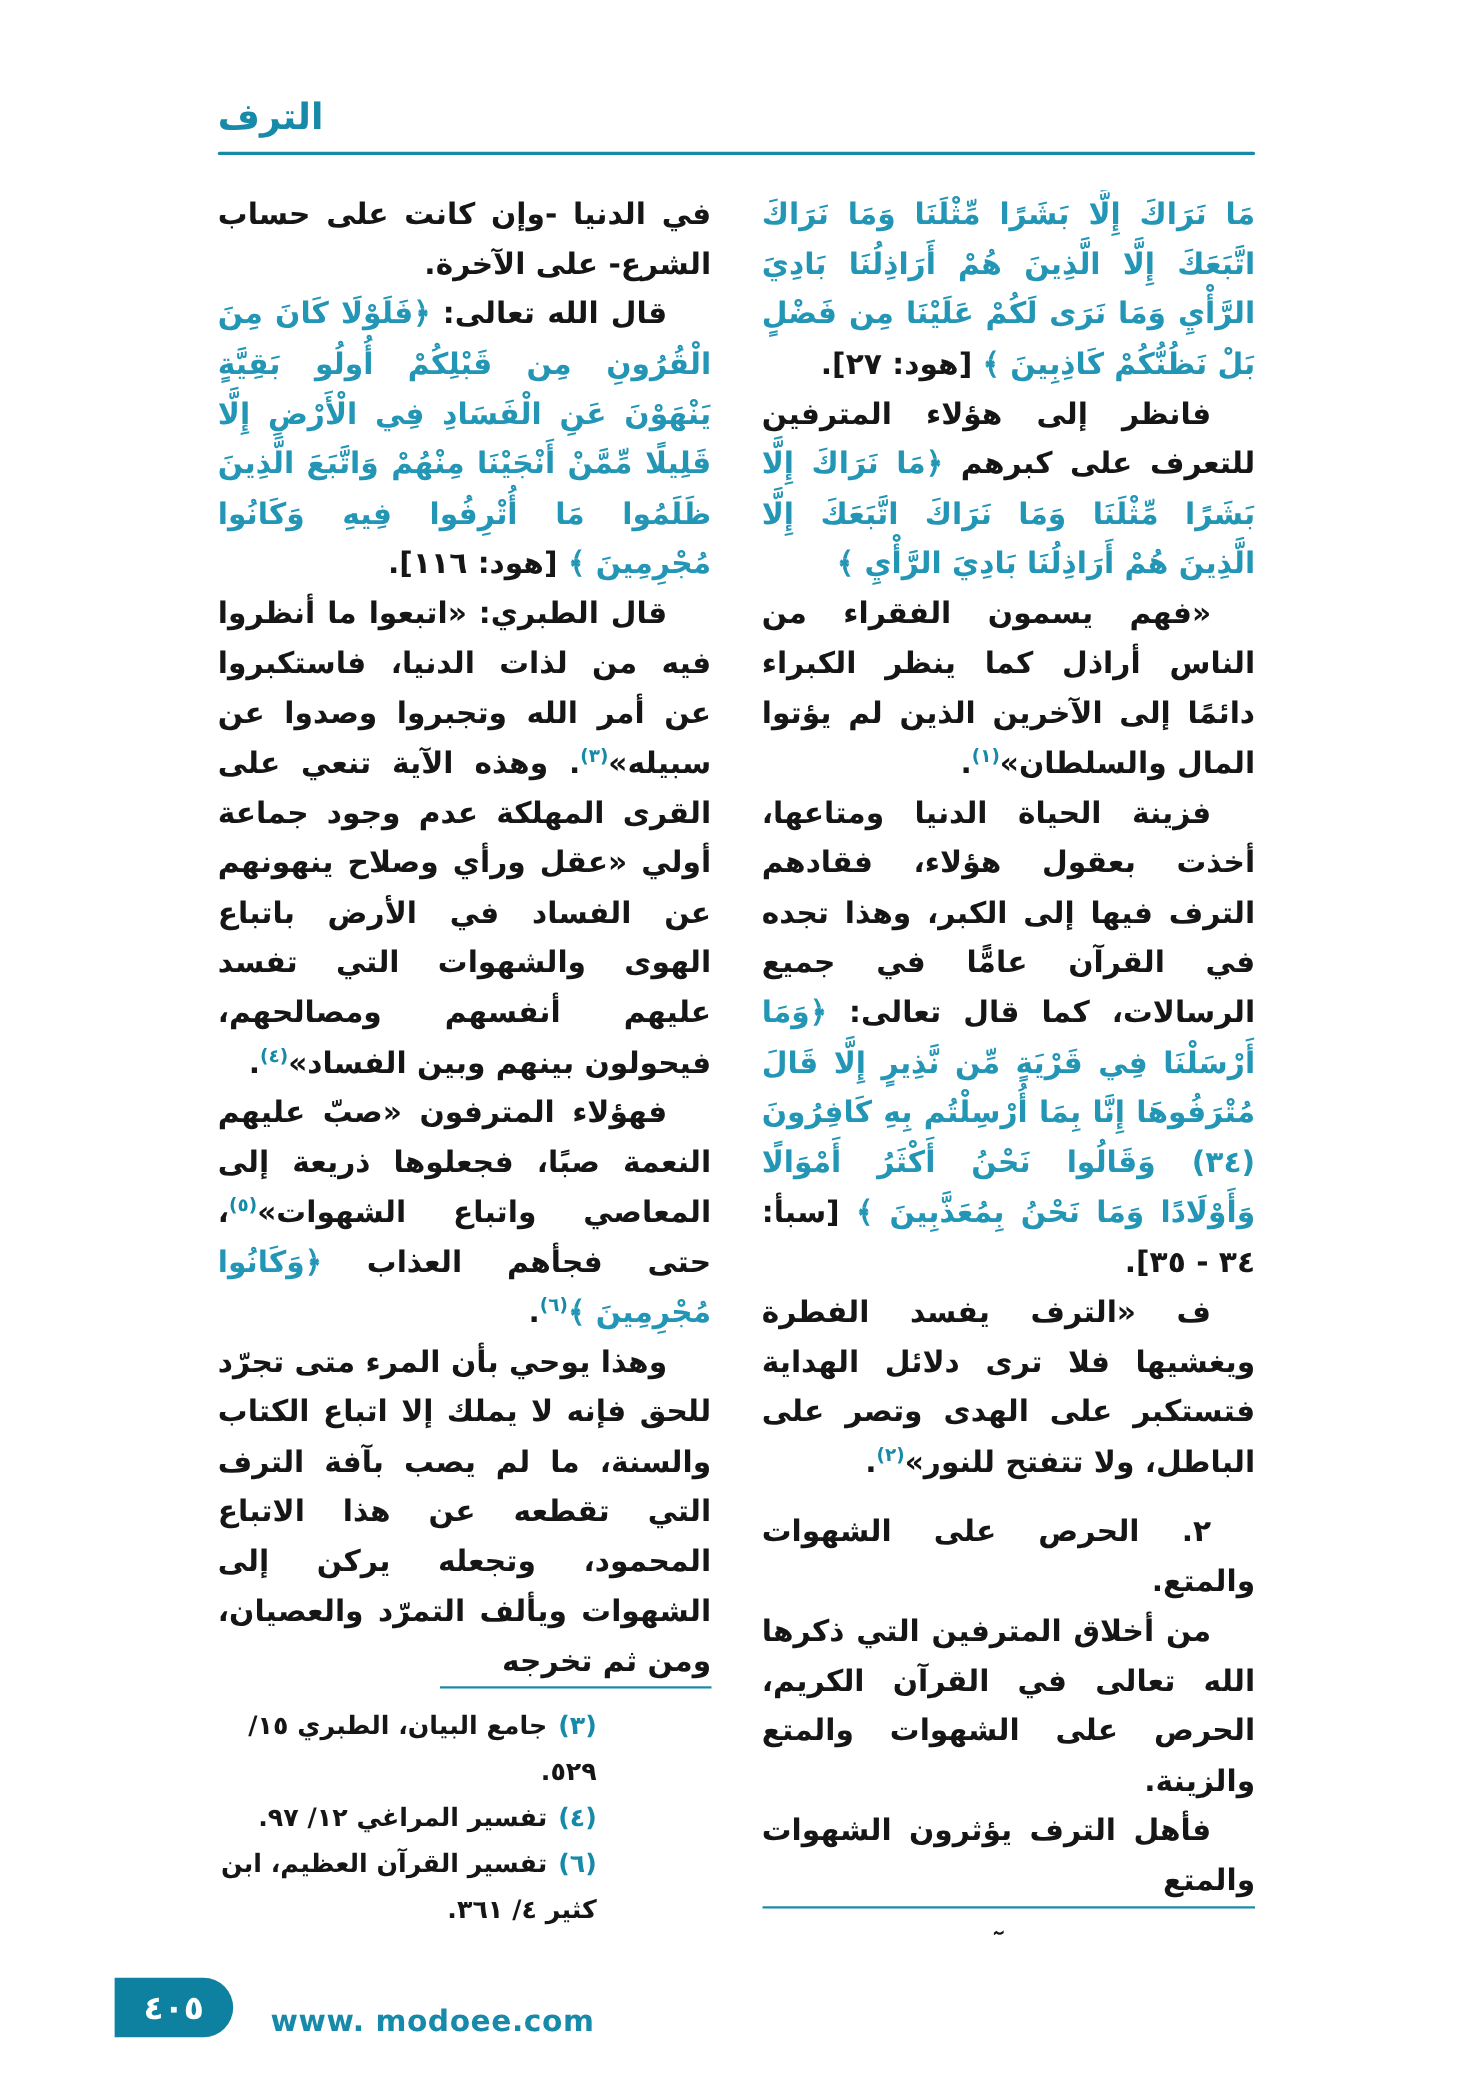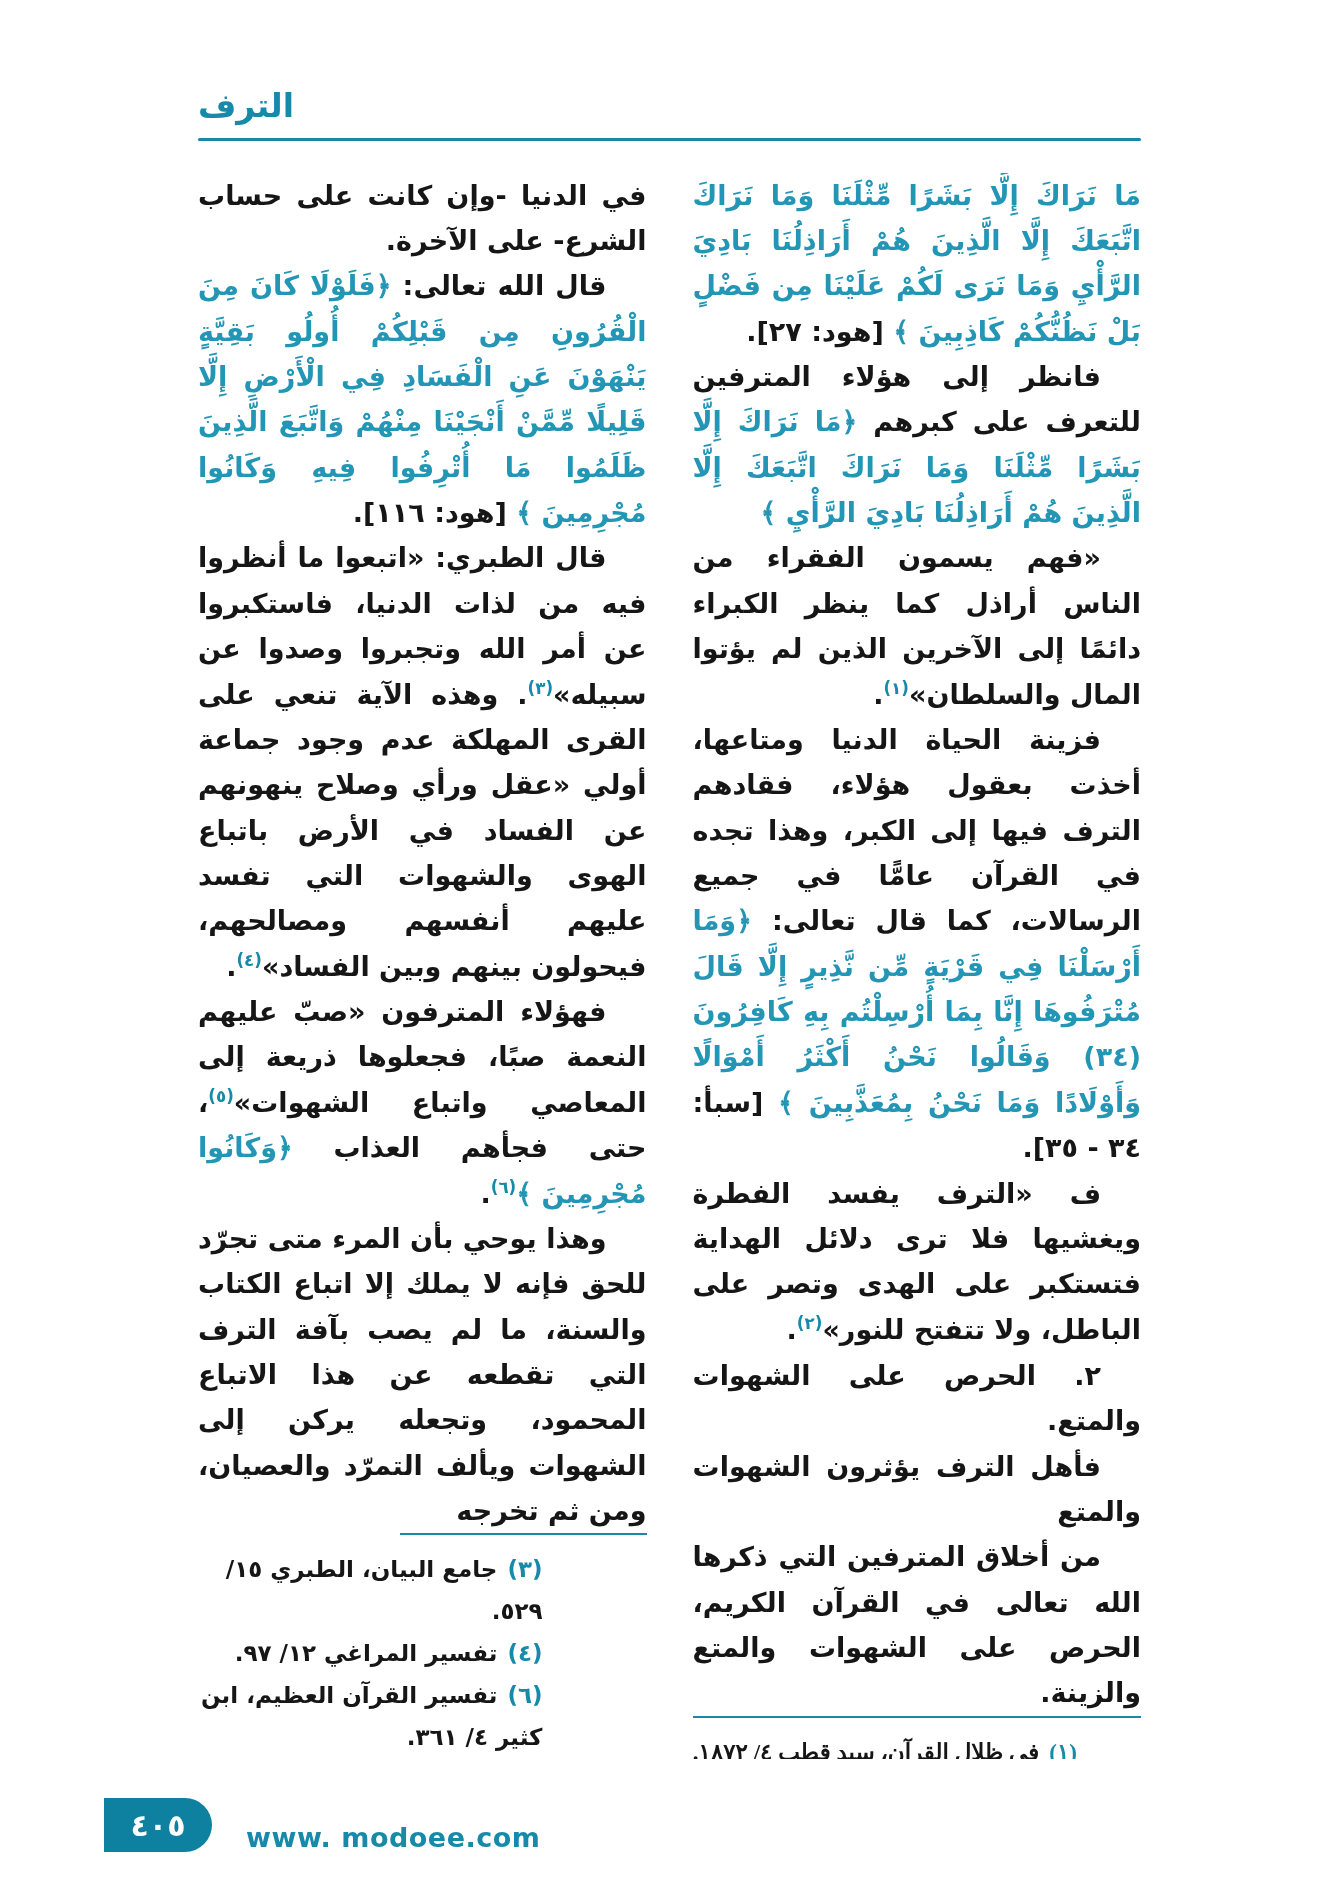--- a/index.html
+++ b/index.html
@@ -17,21 +17,21 @@
   }
   .header-rule { margin-top:12px; height:3px; background:var(--accent,#1789a9); border-radius:2px; }
   
   .columns { display:flex; gap:46px; margin-top:32px; height:1586px; }
   .col {
     flex:1 1 0; display:flex; flex-direction:column; overflow:hidden;
     font-size:27px; font-weight:bold; line-height:1.68; text-align:justify;
   }
   .para { text-indent:40px; margin:0; }
   .para.no-indent { text-indent:0; }
-  .para.subheading { margin-top:1px; }
+  .para.subheading { margin-top:18px; }
   .quran { color:var(--quran,#2395b5); }
   .ref { color:#161616; }
   .fnref {
     color:var(--accent,#1789a9); font-size:0.62em; vertical-align:super;
     font-weight:bold; line-height:0;
   }
   
   .footnote-block { margin-top:auto; padding-bottom:8px; }
   .fn-sep { height:2px; background:var(--accent,#1789a9); margin-bottom:14px; }
   .fn-sep.full { width:100%; }
@@ -72,23 +72,23 @@
       <p class="para"><span>فانظر إلى هؤلاء المترفين للتعرف على كبرهم </span><span class="quran">﴿مَا نَرَاكَ إِلَّا بَشَرًا مِّثْلَنَا وَمَا نَرَاكَ اتَّبَعَكَ إِلَّا الَّذِينَ هُمْ أَرَاذِلُنَا بَادِيَ الرَّأْيِ ﴾</span></p>
 
       <p class="para"><span>«فهم يسمون الفقراء من الناس أراذل كما ينظر الكبراء دائمًا إلى الآخرين الذين لم يؤتوا المال والسلطان»</span><sup class="fnref">(١)</sup><span>.</span></p>
 
       <p class="para"><span>فزينة الحياة الدنيا ومتاعها، أخذت بعقول هؤلاء، فقادهم الترف فيها إلى الكبر، وهذا تجده في القرآن عامًّا في جميع الرسالات، كما قال تعالى: </span><span class="quran">﴿وَمَا أَرْسَلْنَا فِي قَرْيَةٍ مِّن نَّذِيرٍ إِلَّا قَالَ مُتْرَفُوهَا إِنَّا بِمَا أُرْسِلْتُم بِهِ كَافِرُونَ (٣٤) وَقَالُوا نَحْنُ أَكْثَرُ أَمْوَالًا وَأَوْلَادًا وَمَا نَحْنُ بِمُعَذَّبِينَ ﴾</span><span class="ref"> [سبأ: ٣٤ - ٣٥].</span></p>
 
       <p class="para"><span>ف «الترف يفسد الفطرة ويغشيها فلا ترى دلائل الهداية فتستكبر على الهدى وتصر على الباطل، ولا تتفتح للنور»</span><sup class="fnref">(٢)</sup><span>.</span></p>
 
       <p class="para subheading"><span>٢. الحرص على الشهوات والمتع.</span></p>
 
+      <p class="para"><span>من أخلاق المترفين التي ذكرها الله تعالى في القرآن الكريم، الحرص على الشهوات والمتع والزينة.</span></p>
+
       <p class="para"><span>فأهل الترف يؤثرون الشهوات والمتع</span></p>
-
-      <p class="para"><span>من أخلاق المترفين التي ذكرها الله تعالى في القرآن الكريم، الحرص على الشهوات والمتع والزينة.</span></p>
 
       <div class="footnote-block">
         <div class="fn-sep full"></div>
         <div class="footnotes right-col">
           <div class="footnote"><span class="fn-marker">(١)</span><span>في ظلال القرآن، سيد قطب ٤/ ١٨٧٢.</span></div>
           <div class="footnote"><span class="fn-marker">(٢)</span><span>المصدر السابق ٥/ ٢٩١٠ بتصرف.</span></div>
         </div>
       </div>
     </section>
 

